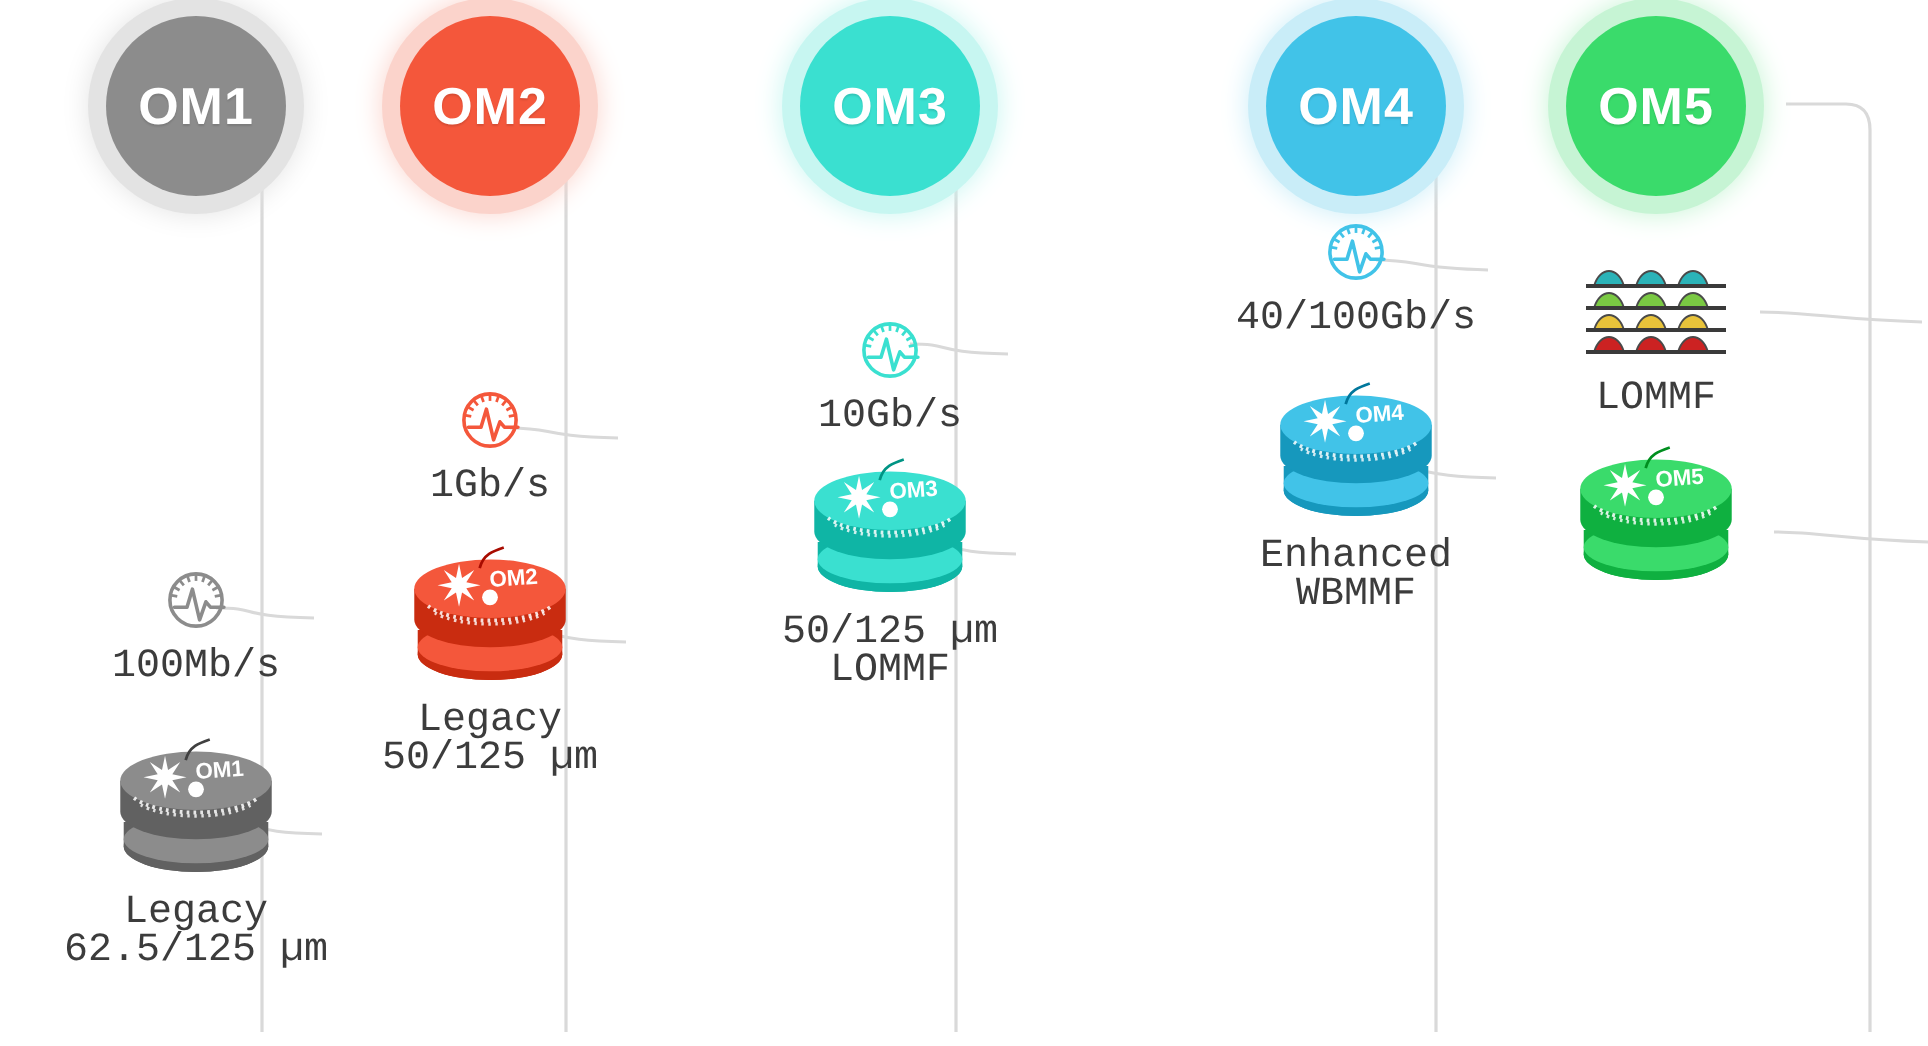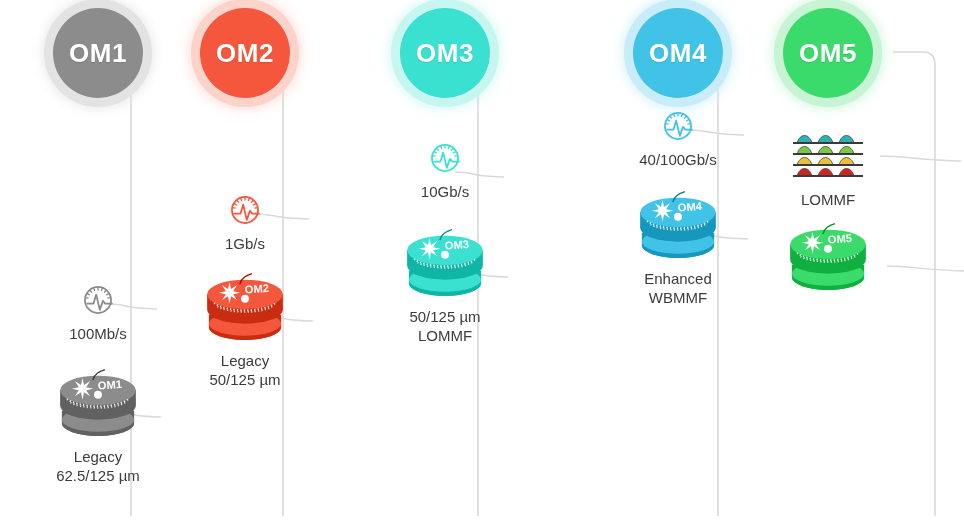--- a/index.html
+++ b/index.html
@@ -25,22 +25,22 @@
     color:#ffffff;font-size:26px;font-weight:bold;letter-spacing:.5px;
     position:relative;
   }
   .badge-label{position:relative;z-index:2;text-shadow:0 1px 1px rgba(0,0,0,.12);}
 
   
   .item{position:absolute;width:190px;left:0;text-align:center;}
 
   .gauge{display:block;margin:0 auto 6px auto;}
   .cap{
-    font-size:15px;color:#3c3c3c;line-height:19px;
-    font-family:Liberation Sans, sans-serif;
+    font-size:20px;color:#3c3c3c;line-height:19px;
+    font-family:Liberation Mono, monospace;
     white-space:pre-line;
   }
 
   .spool{display:block;margin:0 auto 5px auto;}
 
   .swdm{display:block;margin:0 auto 6px auto;}
 </style>
 </head>
 <body>
 
@@ -155,21 +155,21 @@
         <div class="cap">Legacy
 50/125 µm</div>
       </div>
     </div>
     <div class="col" style="left: 350px;">
       <div class="badge-wrap" style="top: 8px;">
         <div class="badge" style="background: rgb(58, 224, 208); box-shadow: rgb(199, 246, 241) 0px 0px 0px 9px, rgb(199, 246, 241) 0px 0px 14px 9px;">
           <span class="badge-label">OM3</span>
         </div>
       </div>
-      <div class="item" style="top: 140px;">
+      <div class="item" style="top: 157px;">
         <svg width="36" height="36" viewBox="0 0 40 40" class="gauge">
           <circle cx="20" cy="20" r="14.5" fill="none" stroke="#3ae0d0" stroke-width="2"></circle>
           <line x1="5.76" y1="17.28" x2="9.59" y2="18.01" stroke="#3ae0d0" stroke-width="1.5"></line>
           <line x1="7.52" y1="12.62" x2="10.88" y2="14.60" stroke="#3ae0d0" stroke-width="1.5"></line>
           <line x1="10.76" y1="8.83" x2="13.24" y2="11.83" stroke="#3ae0d0" stroke-width="1.5"></line>
           <line x1="15.09" y1="6.36" x2="16.41" y2="10.03" stroke="#3ae0d0" stroke-width="1.5"></line>
           <line x1="20.00" y1="5.50" x2="20.00" y2="9.40" stroke="#3ae0d0" stroke-width="1.5"></line>
           <line x1="24.91" y1="6.36" x2="23.59" y2="10.03" stroke="#3ae0d0" stroke-width="1.5"></line>
           <line x1="29.24" y1="8.83" x2="26.76" y2="11.83" stroke="#3ae0d0" stroke-width="1.5"></line>
           <line x1="32.48" y1="12.62" x2="29.12" y2="14.60" stroke="#3ae0d0" stroke-width="1.5"></line>

